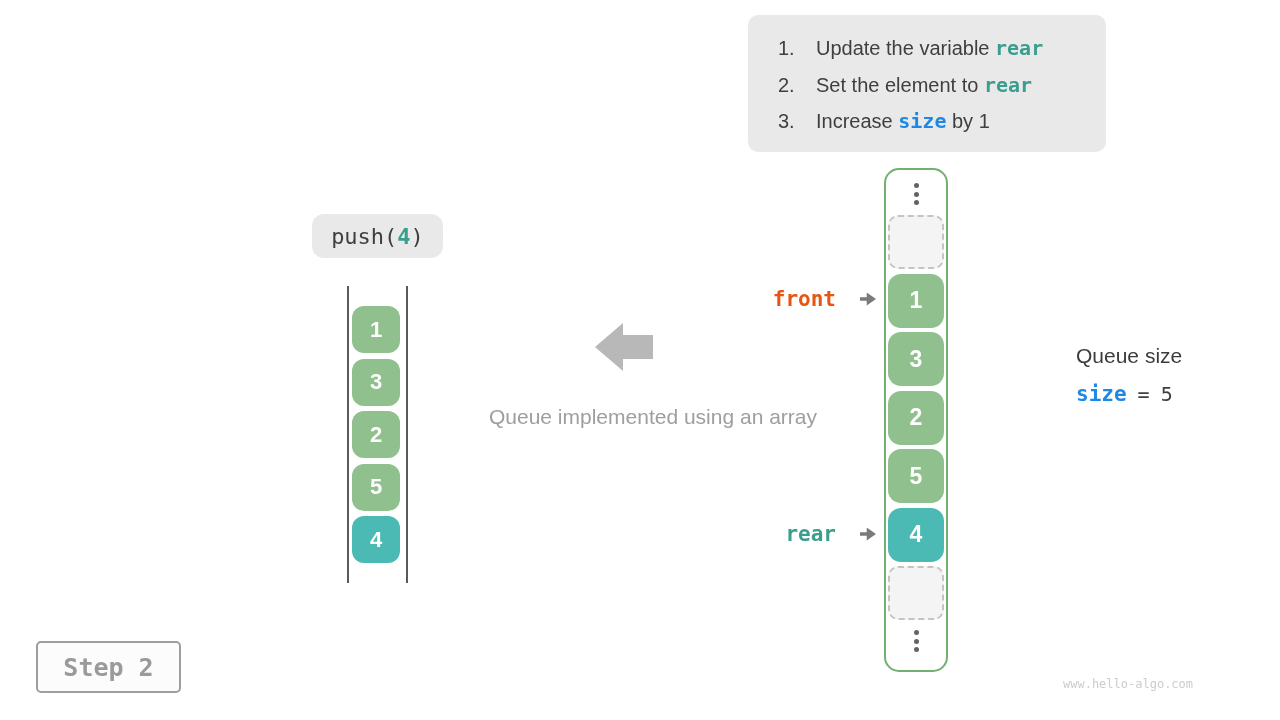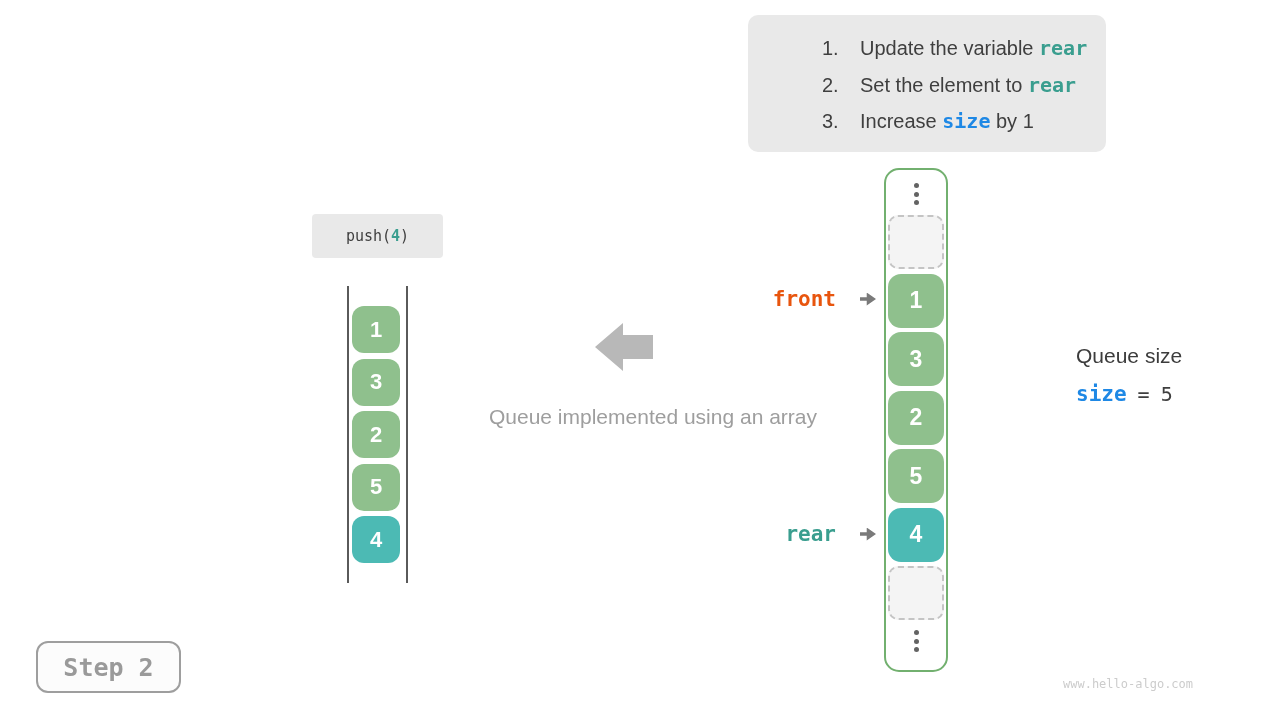--- a/index.html
+++ b/index.html
@@ -12,34 +12,34 @@
   .canvas { position: relative; width: 1280px; height: 720px; background: #fff; }
 
   
   .instructions {
     position: absolute; left: 748px; top: 15px;
     width: 358px; height: 137px;
     background: #e9e9e9; border-radius: 10px;
     padding: 15px 0 0 30px;
     color: #3f3f3f; font-size: 20px; line-height: 36.5px;
   }
-  .instr-line { white-space: pre; margin-left: 44px; }
+  .instr-line { white-space: pre; }
   .instr-num { display: inline-block; width: 38px; }
   .code { font-family: "DejaVu Sans Mono", "Liberation Mono", monospace; font-weight: bold; font-size: 20px; }
   .code-teal { color: #3a9e8f; }
   .code-blue { color: #1e88e5; }
 
   
   .push-box {
     position: absolute; left: 312px; top: 214px;
     width: 131px; height: 44px;
-    background: #e9e9e9; border-radius: 4px;
-    display: flex; align-items: center; justify-content: center;
-    font-family: "DejaVu Sans Mono", "Liberation Mono", monospace;
-    font-size: 15px; color: #3f3f3f;
+    background: #e9e9e9; border-radius: 12px;
+    display: flex; align-items: center; justify-content: center;
+    font-family: "DejaVu Sans Mono", "Liberation Mono", monospace;
+    font-size: 22px; color: #3f3f3f;
   }
   .push-arg { color: #3a9e8f; font-weight: bold; }
 
   
   .boundary-line {
     position: absolute; top: 286px; width: 2px; height: 297px; background: #5a5a5a;
   }
   .line-left { left: 347px; }
   .line-right { left: 406px; }
   .left-stack {
@@ -104,21 +104,21 @@
     margin-top: 14px; display: flex; align-items: center; gap: 11px;
     font-family: "DejaVu Sans Mono", "Liberation Mono", monospace;
     font-size: 20px; color: #3f3f3f;
   }
   .qs-var { color: #1e88e5; font-weight: bold; font-size: 21px; }
 
   
   .step-box {
     position: absolute; left: 36px; top: 641px;
     width: 145px; height: 52px;
-    background: #fcfcfc; border: 2px solid #9e9e9e; border-radius: 12px;
+    background: #fcfcfc; border: 2px solid #9e9e9e; border-radius: 5px;
     display: flex; align-items: center; justify-content: center;
     font-family: "DejaVu Sans Mono", "Liberation Mono", monospace;
     font-weight: bold; font-size: 25px; color: #9a9a9a;
   }
 
   
   .watermark {
     position: absolute; left: 1063px; top: 677px;
     font-family: "DejaVu Sans Mono", "Liberation Mono", monospace;
     font-size: 12px; color: #cccccc;

